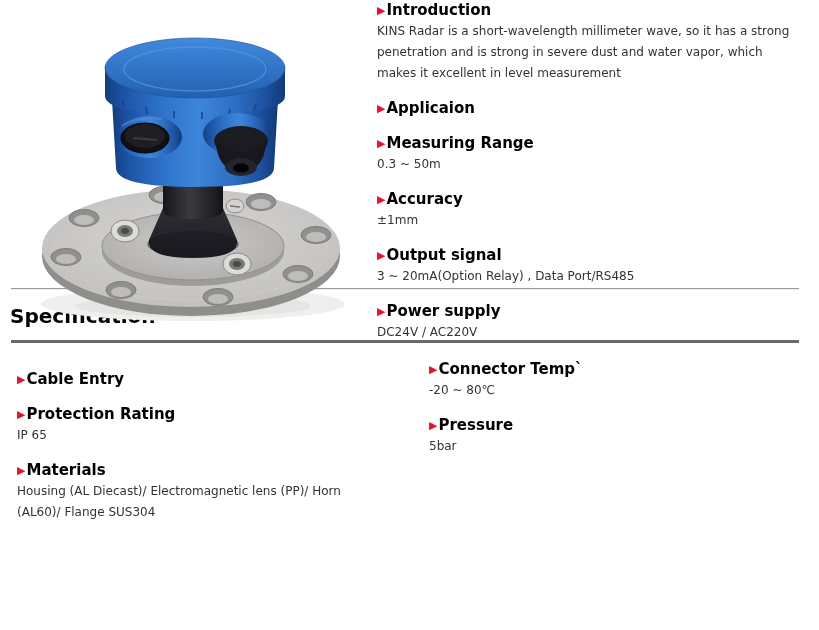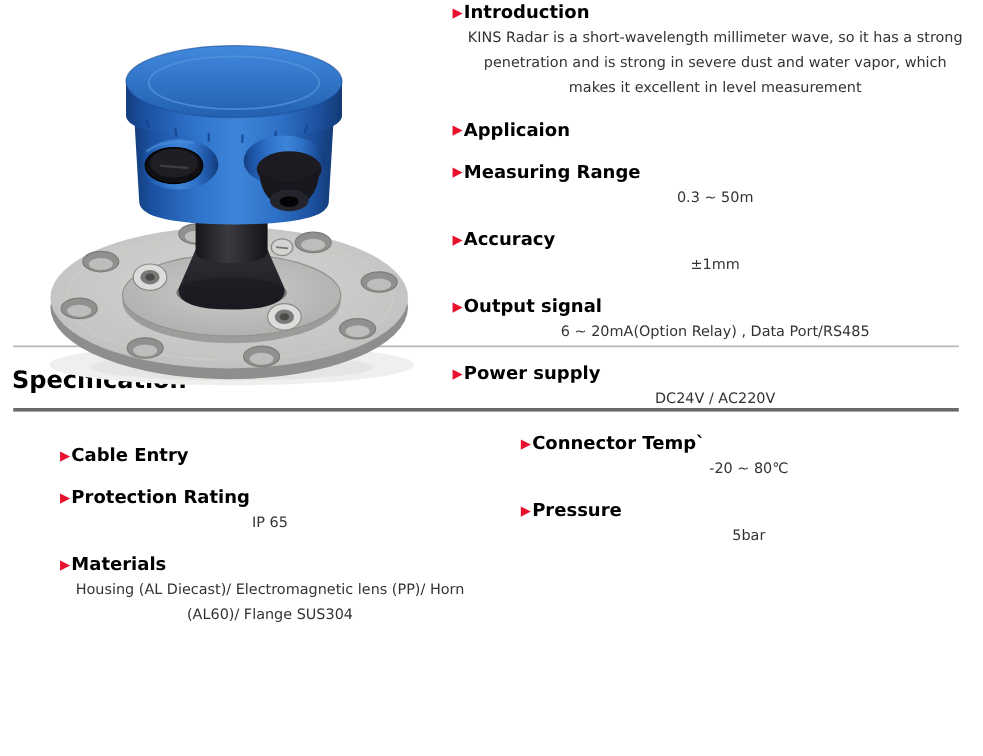--- a/index.html
+++ b/index.html
@@ -7,30 +7,30 @@
     width:819px;height:630px;background:#ffffff;
     font-family:"DejaVu Sans","Liberation Sans",sans-serif;
     color:#000;overflow:hidden;position:relative;
   }
   .top{position:relative;height:288px;}
   .figure{position:absolute;left:30px;top:10px;width:340px;height:330px;}
   .overview{position:absolute;left:377px;top:1px;width:438px;}
   .sec + .sec{margin-top:15px;}
   .sec-title{font-size:15px;font-weight:bold;line-height:18px;color:#000;white-space:nowrap;}
   .arrow{color:#e8112d;font-size:11px;margin-right:1px;position:relative;top:-1px;}
-  .sec-body{font-size:12px;line-height:21px;color:#333;white-space:pre-line;text-align:center;}
+  .sec-body{font-size:12px;line-height:21px;color:#333;white-space:pre-line;}
   hr.thin{
     border:none;height:0;border-top:1px solid #9a9a9a;border-bottom:1px solid #efefef;
     margin:0 20px 0 11px;
   }
   h1.spec-heading{
     margin:14px 0 12px 10px;font-size:20px;line-height:24px;font-weight:bold;color:#000;
   }
   hr.thick{border:none;height:3px;background:#6a6a6a;margin:0 20px 0 11px;}
-  .spec-cols{display:flex;padding-left:50px;}
+  .spec-cols{display:flex;padding-left:17px;gap:28px;}
   .col-left{width:384px;box-sizing:border-box;padding-top:27px;padding-right:34px;}
   .col-right{width:380px;box-sizing:border-box;padding-top:17px;}
 </style>
 </head>
 <body>
 
 <div class="top">
 
   <div class="figure">
     <svg width="340" height="330" viewBox="0 0 340 330">
@@ -177,21 +177,21 @@
     <div class="sec">
       <div class="sec-title"><span class="arrow">▶</span><span>Measuring Range</span></div>
       <div class="sec-body">0.3 ~ 50m</div>
     </div>
     <div class="sec">
       <div class="sec-title"><span class="arrow">▶</span><span>Accuracy</span></div>
       <div class="sec-body">±1mm</div>
     </div>
     <div class="sec">
       <div class="sec-title"><span class="arrow">▶</span><span>Output signal</span></div>
-      <div class="sec-body">6 ~ 20mA(Option Relay) , Data Port/RS485</div>
+      <div class="sec-body">3 ~ 20mA(Option Relay) , Data Port/RS485</div>
     </div>
     <div class="sec">
       <div class="sec-title"><span class="arrow">▶</span><span>Power supply</span></div>
       <div class="sec-body">DC24V / AC220V</div>
     </div>
   </div>
 </div>
 
 <hr class="thin">
 <h1 class="spec-heading">Specification</h1>

